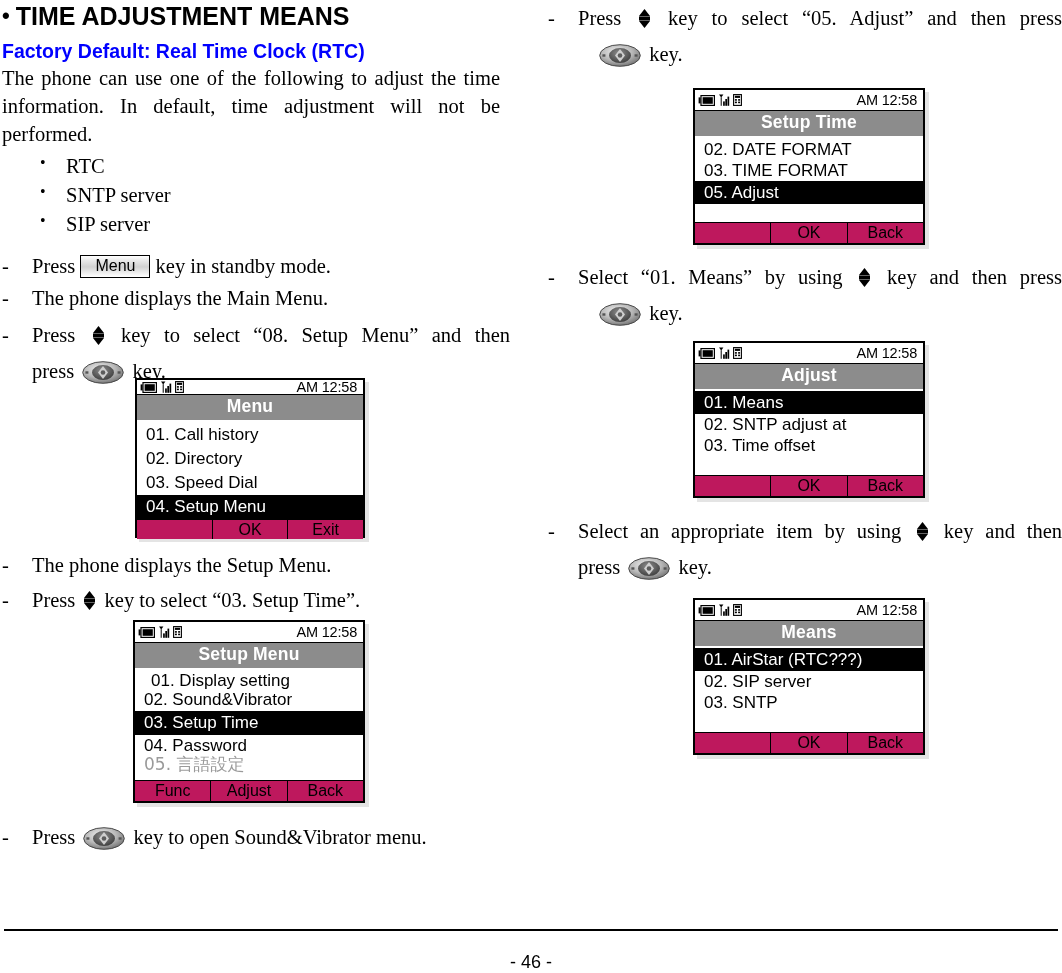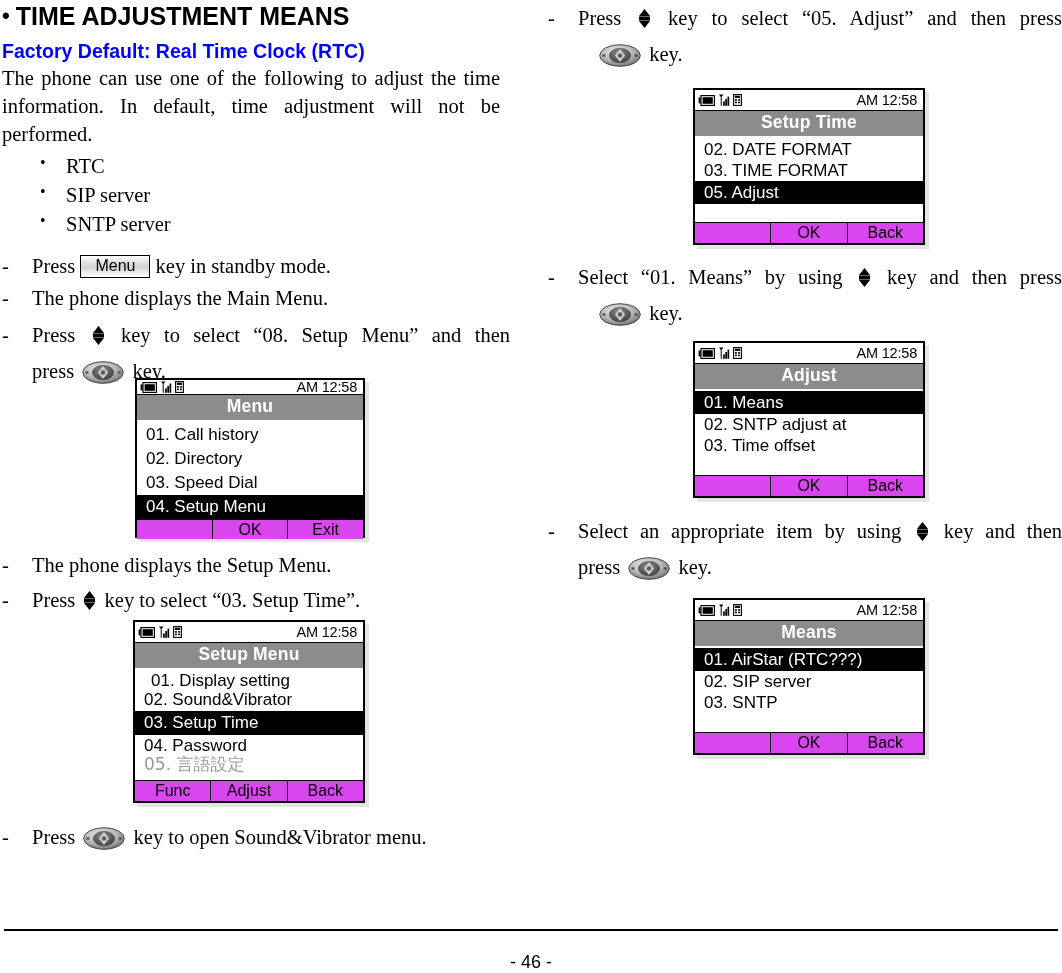--- a/index.html
+++ b/index.html
@@ -186,21 +186,21 @@
     color: #ffffff;
   }
   .row.jp {
     color: #9a9a9a;
     font-family: "DejaVu Sans", "Liberation Sans", sans-serif;
   }
   .lcd-spacer { flex: 1 1 auto; }
   .lcd-soft {
     display: flex;
     border-top: 1.5px solid #000;
-    background: #d946ef;
+    background: #be185d;
     height: 21px;
     box-sizing: border-box;
   }
   .soft {
     flex: 1 1 0;
     text-align: center;
     font-size: 16px;
     line-height: 19px;
     border-right: 1.5px solid #000;
     box-sizing: border-box;
@@ -244,22 +244,22 @@
   <h1 class="title-bullet">
     <span class="dot">•</span><span>TIME ADJUSTMENT MEANS</span>
   </h1>
 
   <h2 class="subhead">Factory Default: Real Time Clock (RTC)</h2>
 
   <p class="para">The phone can use one of the following to adjust the time information. In default, time adjustment will not be performed.</p>
 
   <ul class="bullets">
     <li>RTC</li>
+    <li>SNTP server</li>
     <li>SIP server</li>
-    <li>SNTP server</li>
   </ul>
 
   <div class="step nojust" style="margin-top:13px;">
     <span class="dash">-</span>
     <span class="ln"><span>Press </span><span class="key-menu">Menu</span><span> key in standby mode.</span></span>
   </div>
 
   <div class="step nojust" style="margin-top:2px;">
     <span class="dash">-</span>
     <span class="ln">The phone displays the Main Menu.</span>

